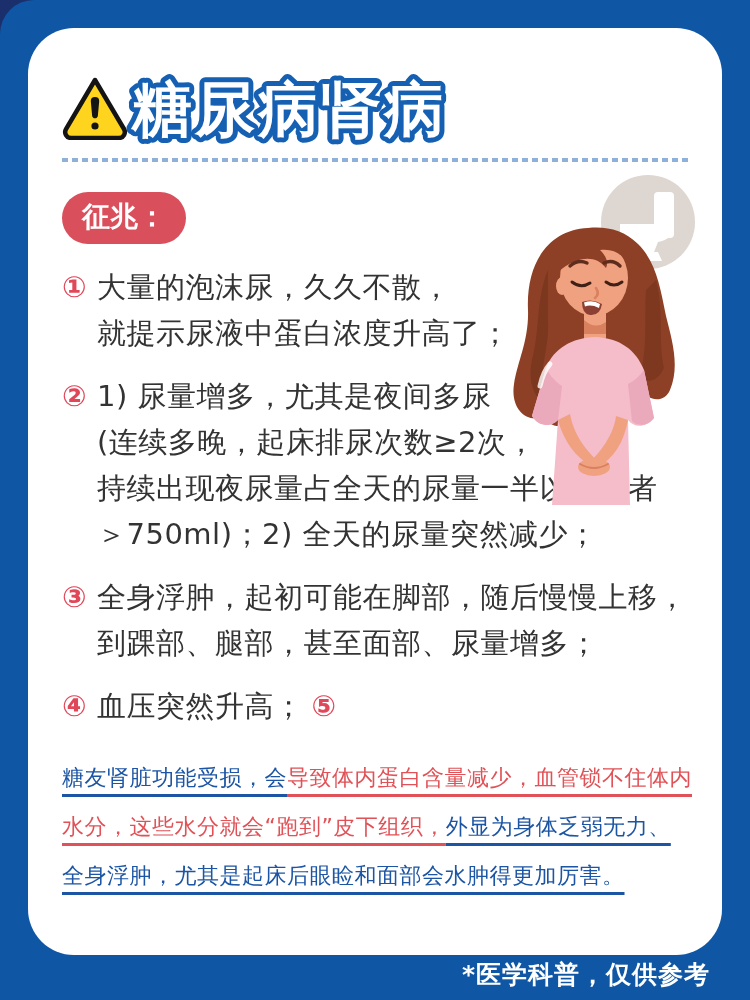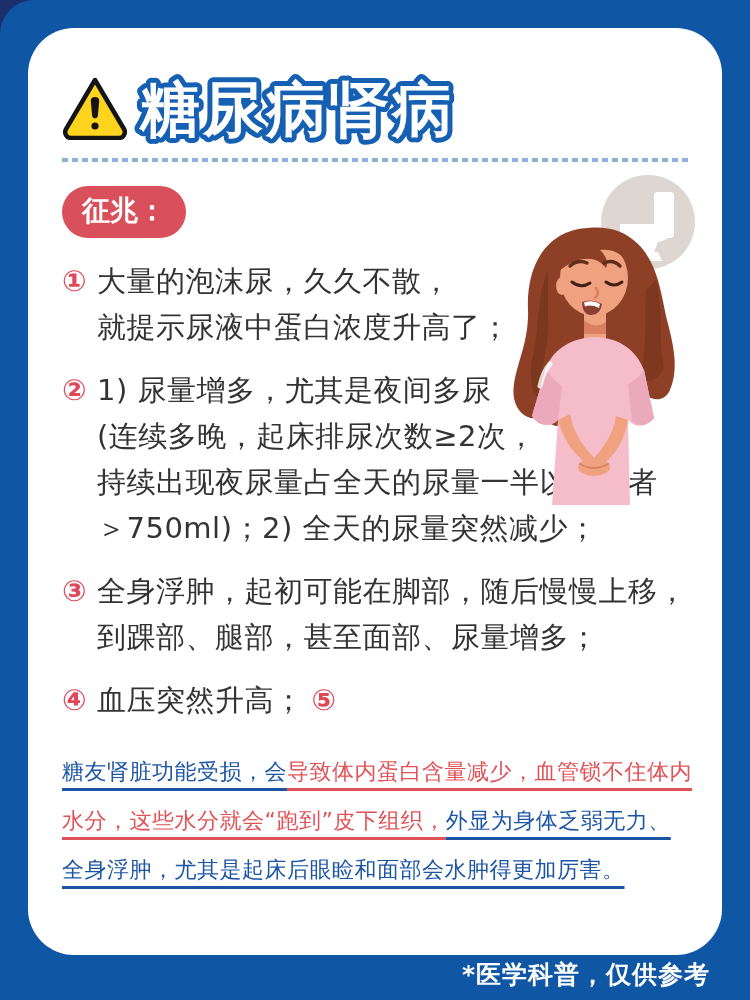--- a/index.html
+++ b/index.html
@@ -13,36 +13,36 @@
     position:absolute; inset:0;
     background:#0f56a5;
     border-top-left-radius:34px;
   }
   .card {
     position:absolute; left:28px; top:28px; right:28px; bottom:45px;
     background:#ffffff; border-radius:46px;
     padding:44px 30px 0 34px;
   }
   
-  .title-row { display:flex; align-items:center; gap:8px; height:72px; }
+  .title-row { display:flex; align-items:center; height:72px; }
   .warn-icon { width:66px; height:64px; flex:0 0 auto; }
   .title-svg { height:80px; width:420px; overflow:visible; }
   .title-svg text {
     font-family:"DejaVu Sans","Liberation Sans",sans-serif;
     font-size:60px; font-weight:bold; letter-spacing:3px;
     fill:#ffffff; stroke:#1560b2; stroke-width:10px;
     paint-order:stroke fill; stroke-linejoin:round;
   }
   .divider {
     margin:14px 2px 0 0; height:4px;
     background:repeating-linear-gradient(90deg,#8fb0d8 0 6px,transparent 6px 10px);
   }
   
   .badge {
-    display:inline-block; margin-top:24px;
+    display:inline-block; margin-top:30px;
     background:#d94f5c; color:#ffffff;
     font-size:28px; font-weight:bold;
     padding:6px 20px 8px 20px; border-radius:999px;
   }
   
   .list { margin-top:20px; color:#333333; font-size:29px; }
   .item { display:flex; align-items:flex-start; margin-top:17px; }
   .item .num { flex:0 0 35px; color:#e0485a; font-weight:bold; line-height:46px; }
   .item .lines { flex:1; }
   .item .lines div { line-height:46px; letter-spacing:0.5px; white-space:nowrap; }

